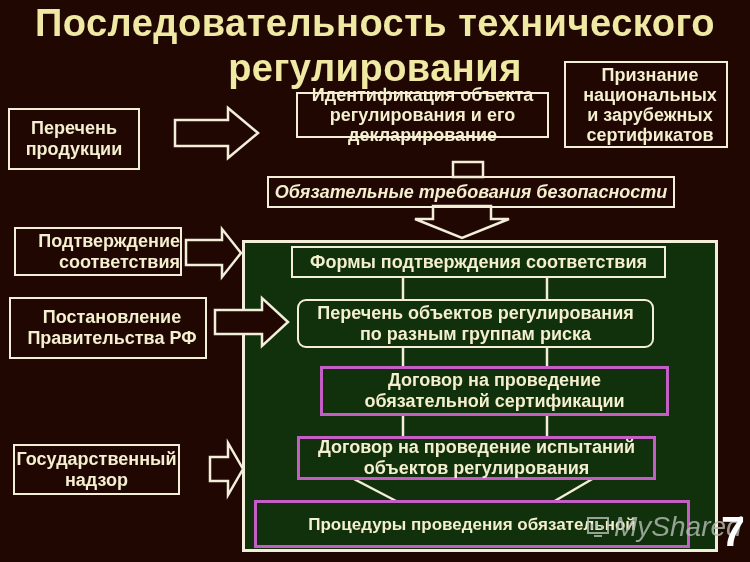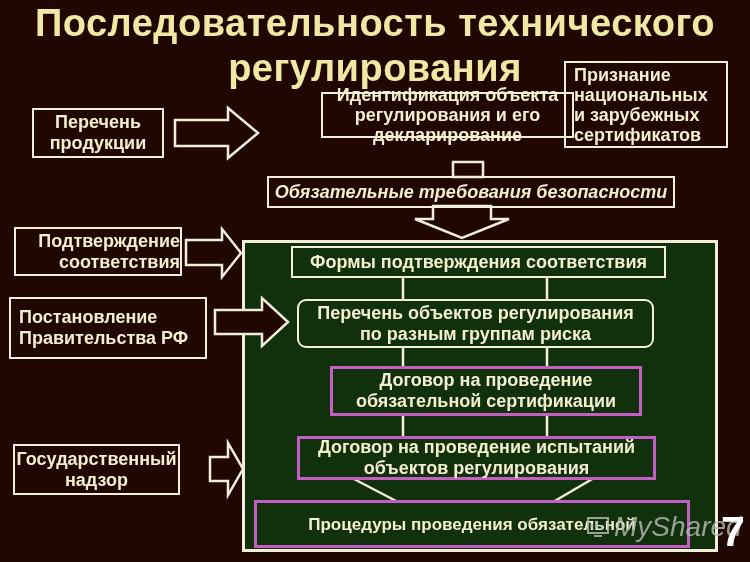--- a/index.html
+++ b/index.html
@@ -11,21 +11,21 @@
   .title{
     position:absolute;left:0;top:1px;width:750px;text-align:center;
     color:#efe9a4;font-size:38px;line-height:45px;letter-spacing:.5px;
   }
   .box{
     position:absolute;box-sizing:border-box;
     border:2px solid #f2eeda;color:#f4efcf;
     font-size:18px;line-height:21px;text-align:center;
     display:flex;flex-direction:column;justify-content:center;
   }
-  .left-align{text-align:left;padding-left:8px;}
+  .left-align{text-align:left;padding-left:8px;align-items:center;}
   .green-panel{
     position:absolute;box-sizing:border-box;background:#11300c;
     border:3px solid #f2eeda;
   }
   .magenta{border:3px solid #c45ec4;}
   .overlay{position:absolute;left:0;top:0;pointer-events:none;}
   .watermark{
     position:absolute;left:586px;top:511px;display:flex;align-items:center;gap:4px;
     color:rgba(178,188,178,0.82);font-size:28px;font-weight:normal;z-index:5;font-style:italic;
   }
@@ -62,41 +62,41 @@
       <line x1="547" y1="278" x2="547" y2="300"></line>
       <line x1="403" y1="348" x2="403" y2="367"></line>
       <line x1="547" y1="348" x2="547" y2="367"></line>
       <line x1="403" y1="416" x2="403" y2="437"></line>
       <line x1="547" y1="416" x2="547" y2="437"></line>
       <line x1="352" y1="478" x2="398" y2="502"></line>
       <line x1="594" y1="478" x2="553" y2="502"></line>
     </g>
   </svg>
 
-  <div class="box" style="left:32px;top:108px;width:132px;height:50px;">
+  <div class="box" style="left:8px;top:108px;width:132px;height:62px;">
     <div>Перечень</div>
     <div>продукции</div>
   </div>
 
   <div class="box" style="left:14px;top:227px;width:168px;height:49px;align-items:flex-end;">
     <div>Подтверждение</div>
     <div>соответствия</div>
   </div>
 
   <div class="box left-align" style="left:9px;top:297px;width:198px;height:62px;">
     <div>Постановление</div>
     <div>Правительства РФ</div>
   </div>
 
   <div class="box" style="left:13px;top:444px;width:167px;height:51px;">
     <div>Государственный</div>
     <div>надзор</div>
   </div>
 
-  <div class="box" style="left:321px;top:92px;width:253px;height:46px;line-height:20px;">
+  <div class="box" style="left:296px;top:92px;width:253px;height:46px;line-height:20px;">
     <div>Идентификация объекта</div>
     <div>регулирования и его</div>
     <div>декларирование</div>
   </div>
 
   <div class="box left-align" style="left:564px;top:61px;width:164px;height:87px;line-height:20px;">
     <div>Признание</div>
     <div>национальных</div>
     <div>и зарубежных</div>
     <div>сертификатов</div>
@@ -108,21 +108,21 @@
 
   <div class="box" style="left:291px;top:246px;width:375px;height:32px;">
     <div>Формы подтверждения соответствия</div>
   </div>
 
   <div class="box" style="left:297px;top:299px;width:357px;height:49px;border-radius:9px;">
     <div>Перечень объектов регулирования</div>
     <div>по разным группам риска</div>
   </div>
 
-  <div class="box magenta" style="left:330px;top:366px;width:312px;height:50px;">
+  <div class="box magenta" style="left:320px;top:366px;width:349px;height:50px;">
     <div>Договор на проведение</div>
     <div>обязательной сертификации</div>
   </div>
 
   <div class="box magenta" style="left:297px;top:436px;width:359px;height:44px;">
     <div>Договор на проведение испытаний</div>
     <div>объектов регулирования</div>
   </div>
 
   <div class="box magenta" style="left:254px;top:500px;width:436px;height:48px;font-size:17px;line-height:21px;">

